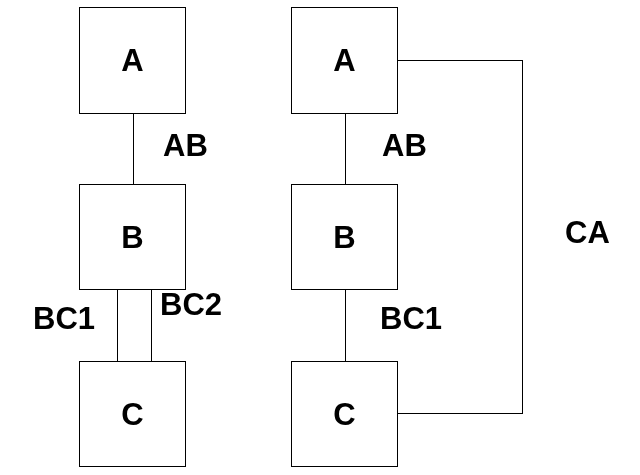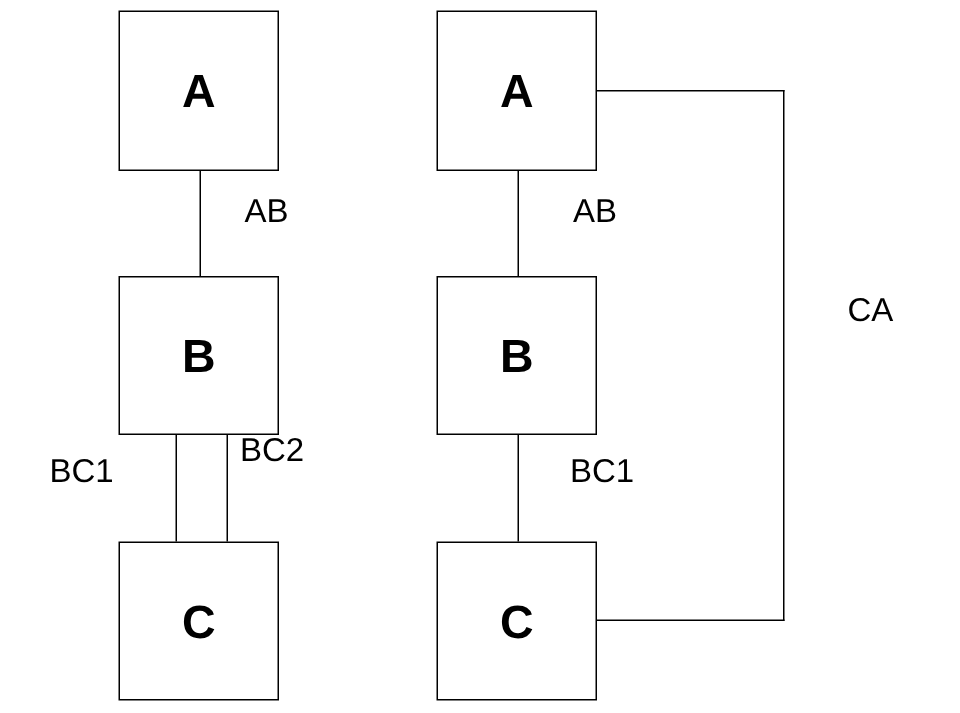--- a/index.html
+++ b/index.html
@@ -32,22 +32,22 @@
     width: 1px;
     background: #000000;
   }
   .hline {
     position: absolute;
     height: 1px;
     background: #000000;
   }
   .edge-label {
     position: absolute;
-    font-weight: normal;
-    font-size: 22px;
+    font-weight: bold;
+    font-size: 31px;
     line-height: 1;
     white-space: nowrap;
   }
 
   
   .l-node-a { left: 79px;  top: 7px;   width: 107px; height: 107px; }
   .l-node-b { left: 79px;  top: 184px; width: 107px; height: 106px; }
   .l-node-c { left: 79px;  top: 361px; width: 107px; height: 106px; }
   .l-edge-ab  { left: 133px; top: 114px; height: 70px; }
   .l-edge-bc1 { left: 117px; top: 290px; height: 71px; }
@@ -60,21 +60,21 @@
   .r-node-a { left: 291px; top: 7px;   width: 107px; height: 107px; }
   .r-node-b { left: 291px; top: 184px; width: 107px; height: 106px; }
   .r-node-c { left: 291px; top: 361px; width: 107px; height: 106px; }
   .r-edge-ab  { left: 345px; top: 114px; height: 70px; }
   .r-edge-bc1 { left: 345px; top: 290px; height: 71px; }
   .r-edge-ca-top    { left: 398px; top: 60px;  width: 125px; }
   .r-edge-ca-right  { left: 522px; top: 60px;  height: 354px; }
   .r-edge-ca-bottom { left: 398px; top: 413px; width: 125px; }
   .r-lab-ab  { left: 382px; top: 130px; }
   .r-lab-bc1 { left: 380px; top: 303px; }
-  .r-lab-ca  { left: 565px; top: 196px; }
+  .r-lab-ca  { left: 565px; top: 217px; }
 </style>
 </head>
 <body>
 
 <div>
 
   <div class="node l-node-a">
     <span>A</span>
   </div>
   <div class="node l-node-b">

